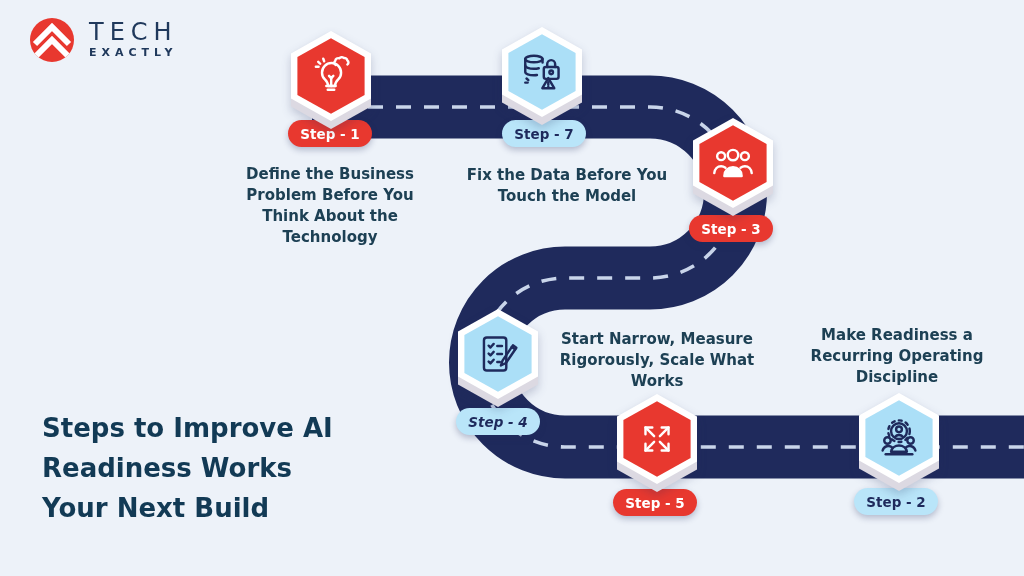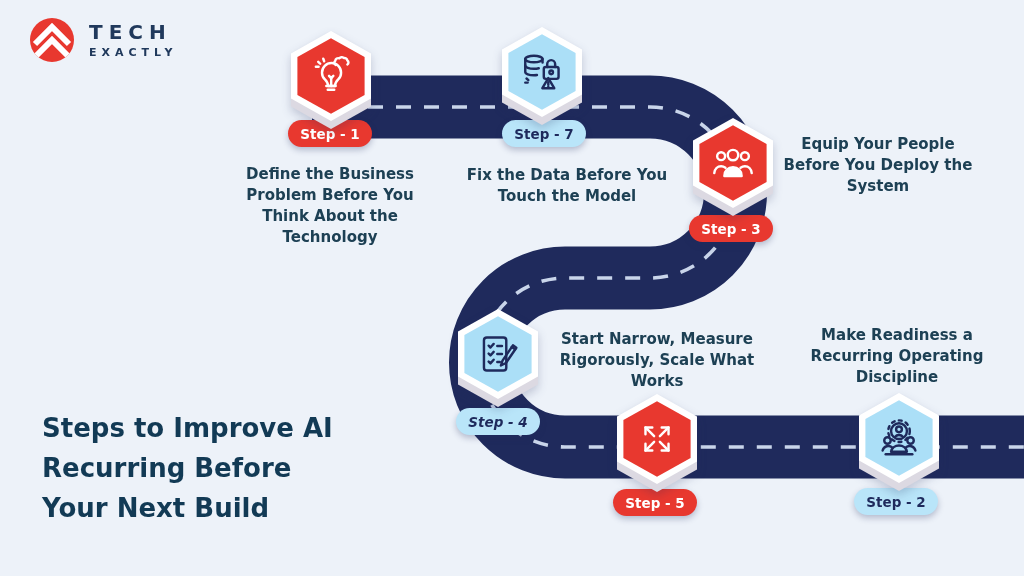--- a/index.html
+++ b/index.html
@@ -32,21 +32,21 @@
   .hex.red .hex-inner{fill:var(--red);}
   .hex.blue .hex-inner{fill:var(--lightblue);}
   .ico{fill:none;stroke-width:1.35;stroke-linecap:round;stroke-linejoin:round;}
   .hex.red .ico{stroke:#fff;}
   .hex.blue .ico{stroke:var(--navy);}
   .hex.red .ico .solid{fill:#fff;}
 
   .logo{position:absolute;left:28px;top:16px;z-index:6;display:flex;align-items:center;gap:13px;}
   .logo-circle{fill:var(--red);}
   .logo-text{display:flex;flex-direction:column;}
-  .logo-top{font-size:20px;font-weight:700;letter-spacing:6px;color:#20395c;line-height:24px;}
+  .logo-top{font-size:24px;font-weight:400;letter-spacing:6px;color:#20395c;line-height:24px;}
   .logo-bottom{font-size:11px;font-weight:700;letter-spacing:5px;color:#20395c;line-height:14px;margin-top:2px;}
 
   .title{position:absolute;left:42px;top:408px;z-index:2;color:var(--title);
     font-size:26px;font-weight:700;line-height:40px;}
   .title div{white-space:nowrap;}
 
   
   .t1{left:210px;top:164px;} .t2{left:447px;top:165px;} .t3{left:758px;top:134px;}
   .t4{left:242px;top:329px;} .t5{left:537px;top:329px;} .t6{left:777px;top:325px;}
   .p1{left:288px;top:120px;} .p2{left:502px;top:120px;} .p3{left:689px;top:215px;}
@@ -78,38 +78,33 @@
       </g>
     </svg>
     <div class="logo-text">
       <div class="logo-top">TECH</div>
       <div class="logo-bottom">EXACTLY</div>
     </div>
   </div>
 
   <div class="title">
     <div>Steps to Improve AI</div>
-    <div>Recurring Before</div>
+    <div>Readiness Works</div>
     <div>Your Next Build</div>
   </div>
 
   <div class="step-text t1">
     <div>Define the Business</div>
     <div>Problem Before You</div>
     <div>Think About the</div>
     <div>Technology</div>
   </div>
   <div class="step-text t2">
     <div>Fix the Data Before You</div>
     <div>Touch the Model</div>
-  </div>
-  <div class="step-text t3">
-    <div>Equip Your People</div>
-    <div>Before You Deploy the</div>
-    <div>System</div>
   </div>
   <div class="step-text t6">
     <div>Make Readiness a</div>
     <div>Recurring Operating</div>
     <div>Discipline</div>
   </div>
   <div class="step-text t5">
     <div>Start Narrow, Measure</div>
     <div>Rigorously, Scale What</div>
     <div>Works</div>

